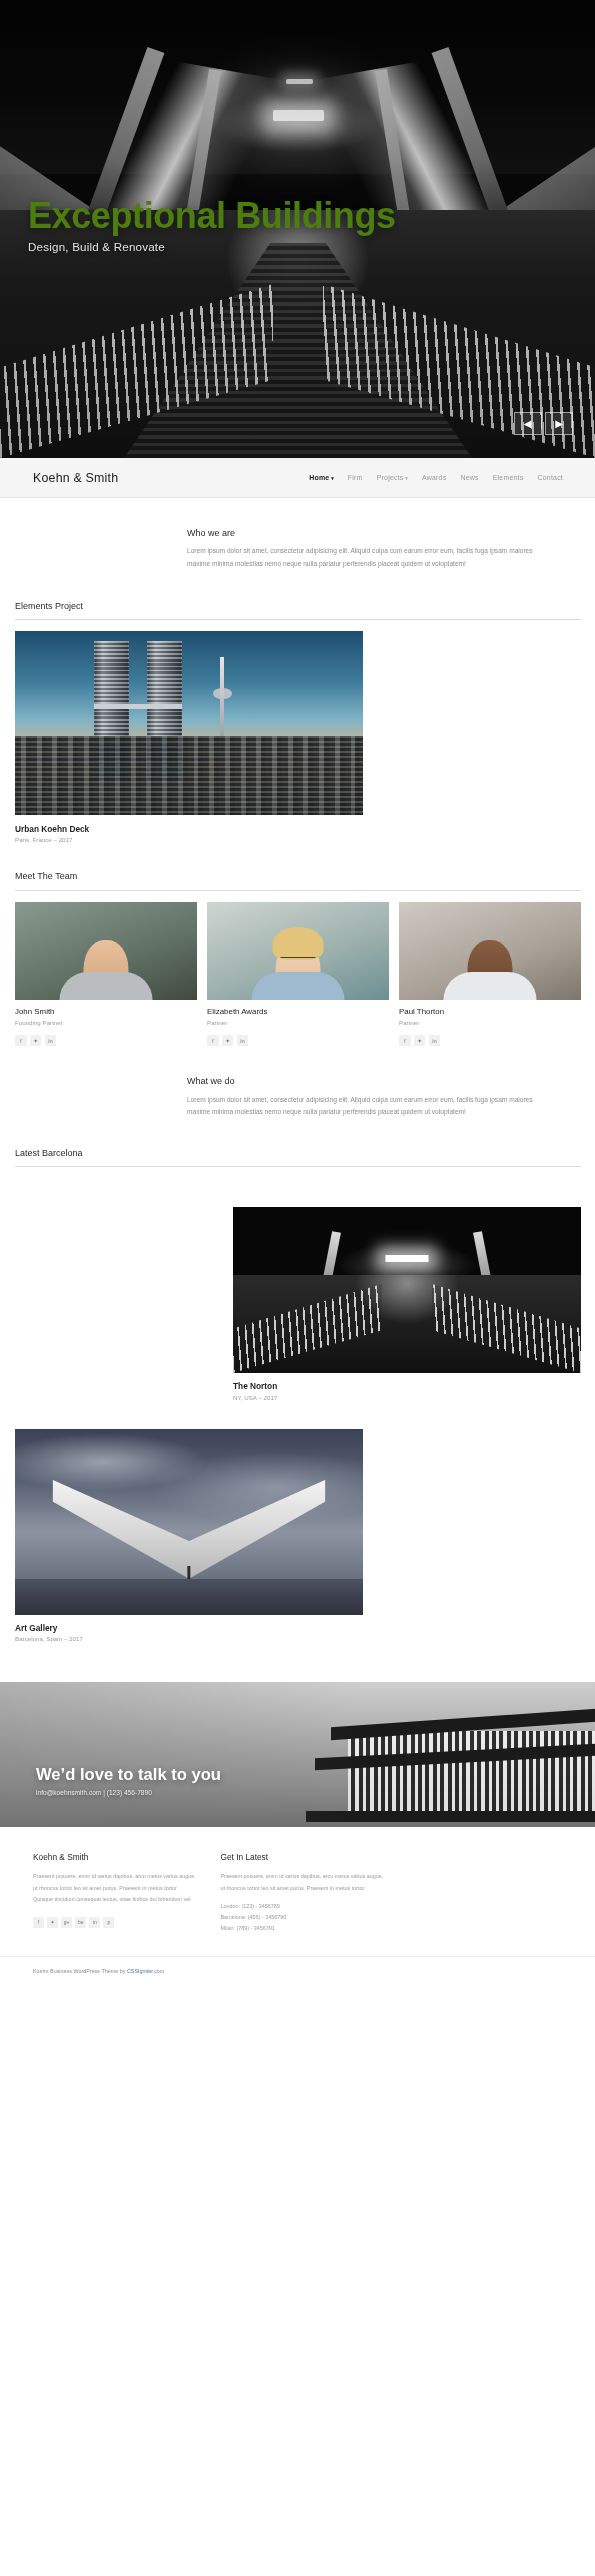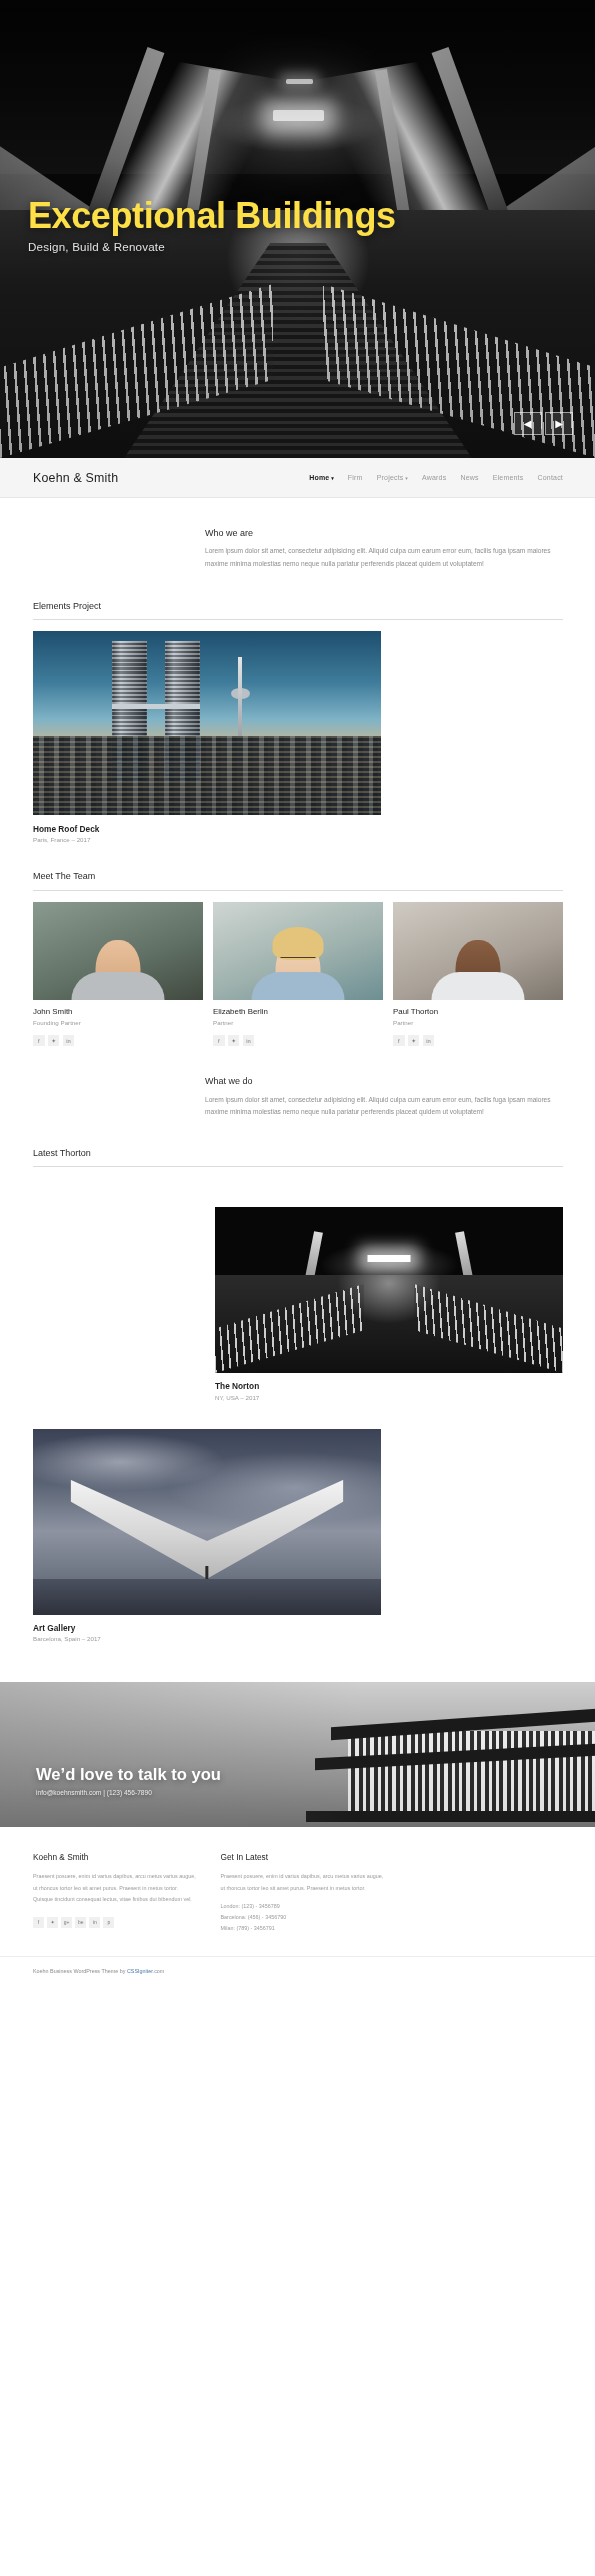--- a/index.html
+++ b/index.html
@@ -84,21 +84,21 @@
   .hero-photo .diag2 {
     position: absolute; right: -33px; top: 124px; width: 430px; height: 99px;
     background: linear-gradient(180deg, rgba(205,205,205,.85), rgba(150,150,150,.55));
     transform: rotate(-34deg); transform-origin: right top; opacity: .55;
   }
   .hero-shade { position: absolute; inset: 0;
     background: linear-gradient(180deg, rgba(0,0,0,.35) 0%, rgba(0,0,0,.05) 35%, rgba(0,0,0,.25) 100%); }
 
   .hero-caption { position: absolute; left: 28px; top: 197px; z-index: 4; }
   .hero-title {
-    font-size: 36px; font-weight: 700; color: #fde047; letter-spacing: -0.4px; line-height: 1.05;
+    font-size: 36px; font-weight: 700; color: #4d7c0f; letter-spacing: -0.4px; line-height: 1.05;
     text-shadow: 0 1.7px 8.3px rgba(0,0,0,.45);
   }
   .hero-sub { font-size: 11.6px; color: #e2e2e2; margin-top: 5px; letter-spacing: 0.2px;
     text-shadow: 0 0.8px 5px rgba(0,0,0,.6); }
 
   .hero-nav { position: absolute; right: 23px; bottom: 23px; display: flex; gap: 3.3px; z-index: 5; }
   .hero-nav button {
     width: 28px; height: 23px; background: rgba(255,255,255,.12);
     border: 0.8px solid rgba(255,255,255,.55); color: #fff; cursor: pointer;
     font-size: 10px; line-height: 1; display: flex; align-items: center; justify-content: center;
@@ -109,21 +109,21 @@
     height: 40px; background: #f5f5f5; border-bottom: 0.8px solid #e6e6e6;
     display: flex; align-items: center; padding: 0 33px; justify-content: space-between;
   }
   .brand { font-size: 12.4px; font-weight: 400; color: #1c1c1c; letter-spacing: 0.2px; }
   .menu { display: flex; align-items: center; gap: 14px; }
   .menu a { font-size: 7px; color: #9a9a9a; text-decoration: none; letter-spacing: 0.2px; white-space: nowrap; }
   .menu a.active { color: #1c1c1c; font-weight: 700; }
   .caret { font-size: 5px; margin-left: 1.7px; }
 
   
-  .wrap { padding: 0 33px; }
+  .wrap { padding: 0 15px; }
   .sec-head { font-size: 9px; color: #2b2b2b; font-weight: 400; margin-bottom: 8.3px; }
   .rule { height: 0.8px; background: #dcdcdc; }
 
   .text-block { width: 356px; margin-left: 172px; padding-top: 30px; }
   .text-block h3 { font-size: 9px; font-weight: 400; color: #2b2b2b; margin-bottom: 7.4px; }
   .text-block p { font-size: 6.6px; line-height: 1.85; color: #8d8d8d; }
 
   .featured { padding-top: 31px; }
   .caption-t { font-size: 8.3px; font-weight: 700; color: #1f1f1f; margin-top: 8.3px; }
   .caption-s { font-size: 6.2px; color: #9b9b9b; margin-top: 2.5px; }
@@ -327,21 +327,21 @@
     <div style="height:11.6px"></div>
     <div class="ph ph-towers" style="width:348px">
       <div class="sky"></div>
       <div class="spire-ball"></div>
       <div class="spire"></div>
       <div class="tower t1"></div>
       <div class="tower t2"></div>
       <div class="sky-bridge"></div>
       <div class="city"></div>
     </div>
-    <div class="caption-t">Home Roof Deck</div>
+    <div class="caption-t">Urban Koehn Deck</div>
     <div class="caption-s">Paris, France – 2017</div>
   </section>
 
   <section class="wrap" style="padding-top:28px">
     <div class="sec-head">Meet The Team</div>
     <div class="rule"></div>
     <div style="height:11.6px"></div>
     <div class="team-grid">
 
       <div class="team-col">
@@ -360,21 +360,21 @@
       </div>
 
       <div class="team-col">
         <div class="ph ph-team">
           <div class="head-bg2"></div>
             <div class="face b"></div>
             <div class="hair blonde"></div>
             <div class="glasses"></div>
             <div class="torso b"></div>
         </div>
-        <div class="team-name">Elizabeth Berlin</div>
+        <div class="team-name">Elizabeth Awards</div>
         <div class="team-role">Partner</div>
         <div class="socials">
           <span>f</span>
           <span>✦</span>
           <span>in</span>
         </div>
       </div>
 
       <div class="team-col">
         <div class="ph ph-team">
@@ -395,21 +395,21 @@
   </section>
 
   <section class="wrap">
     <div class="text-block">
       <h3>What we do</h3>
       <p>Lorem ipsum dolor sit amet, consectetur adipisicing elit. Aliquid culpa cum earum error eum, facilis fuga ipsam maiores maxime minima molestias nemo neque nulla pariatur perferendis placeat quidem ut voluptatem!</p>
     </div>
   </section>
 
   <section class="wrap" style="padding-top:30px">
-    <div class="sec-head">Latest Thorton</div>
+    <div class="sec-head">Latest Barcelona</div>
     <div class="rule"></div>
     <div style="height:11.6px"></div>
 
 
     <div style="height:28px"></div>
 
     <div style="display:flex; justify-content:flex-end;">
       <div style="width:348px">
         <div class="ph ph-bridge">
           <div class="b-ceiling"></div>

